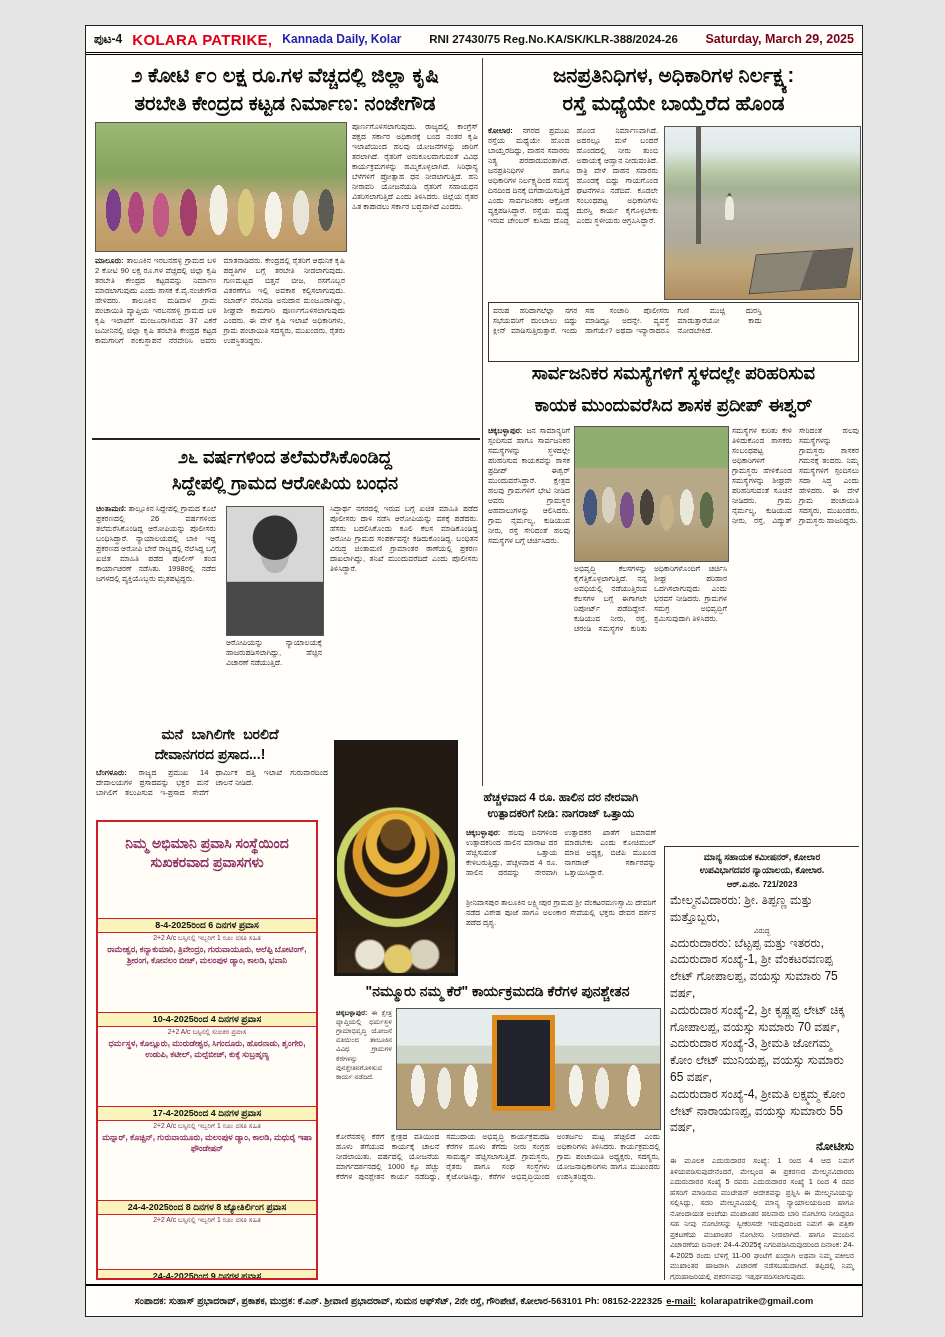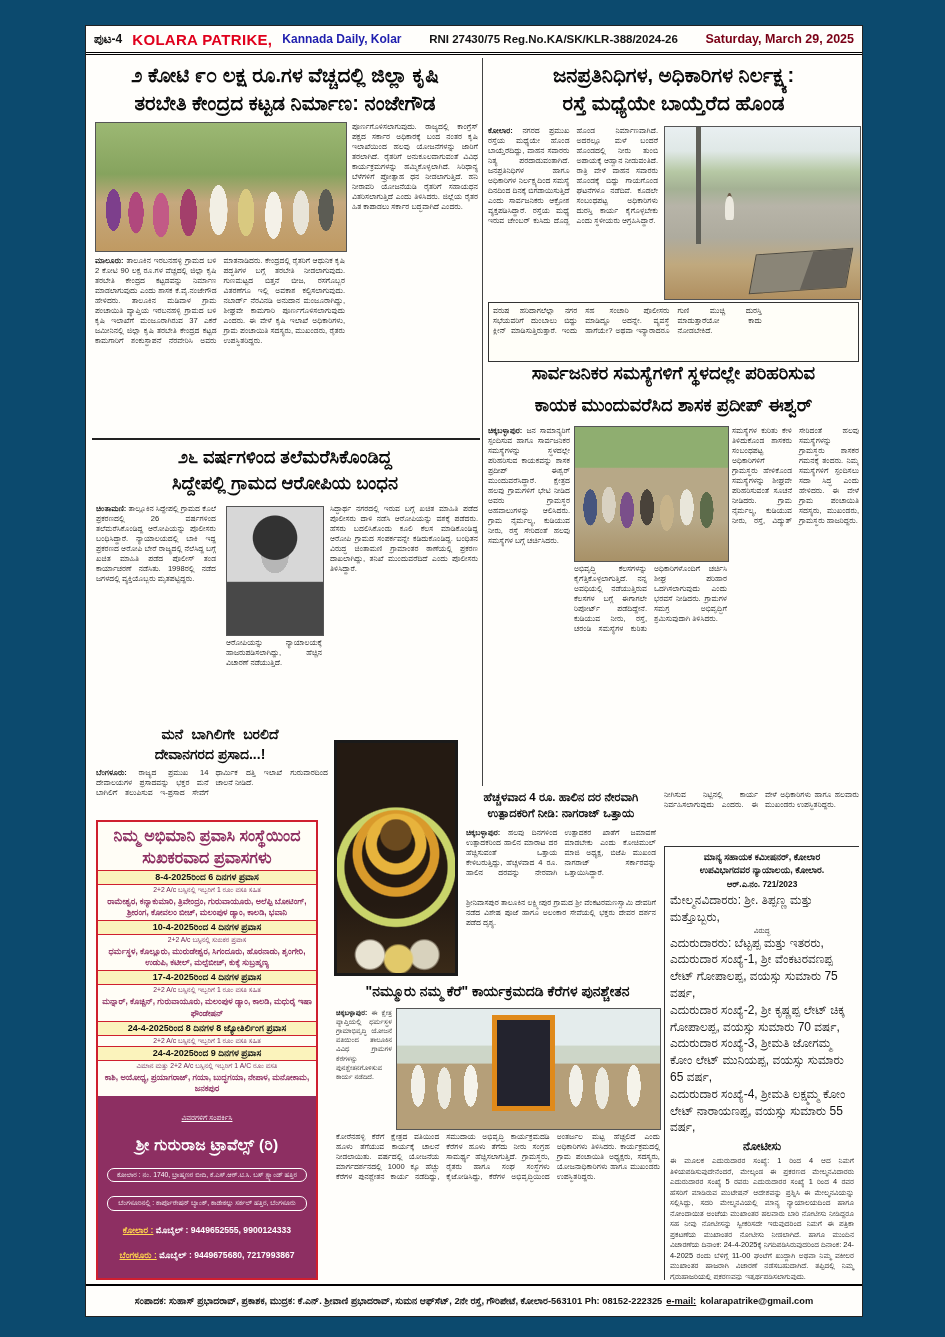--- a/index.html
+++ b/index.html
@@ -1,16 +1,16 @@
 <!DOCTYPE html>
 <html><head>
 <meta charset="utf-8">
 <style>
   html,body{margin:0;padding:0;background:#ffffff;}
-  .stage{position:relative;width:945px;height:1337px;background:#0c4a6e;
+  .stage{position:relative;width:945px;height:1337px;background:#e5e5e5;
          font-family:"Liberation Sans", sans-serif;color:#141414;overflow:hidden;}
   .page-box{position:absolute;left:85px;top:25px;width:776px;height:1290px;
             border:1.5px solid #222;background:#fffefb;}
   .abs{position:absolute;}
   
   .hdr{left:0;top:0;width:776px;height:29px;border-bottom:3px double #000;
        display:flex;align-items:center;gap:10px;padding:0 8px;box-sizing:border-box;}
   .hdr .plabel{font-weight:bold;font-size:12px;}
   .hdr .mast{color:#e0001c;font-weight:bold;font-size:15px;letter-spacing:.3px;}
   .hdr .sub{color:#1f1fae;font-size:12px;font-weight:bold;}
@@ -81,43 +81,43 @@
     radial-gradient(ellipse 10px 30px at 28% 64%, #f5f3ea 0 69%, transparent 70%),
     radial-gradient(ellipse 10px 30px at 68% 64%, #f2f0e8 0 69%, transparent 70%),
     radial-gradient(ellipse 10px 30px at 78% 66%, #eceadf 0 69%, transparent 70%),
     radial-gradient(ellipse 10px 30px at 90% 64%, #f5f3ea 0 69%, transparent 70%),
     linear-gradient(180deg,#e4ecec 0 30%,#cdd6c8 31% 45%,#b59f79 46% 100%);position:absolute;}
   .plaque{position:absolute;left:36%;top:5%;width:24%;height:80%;background:#23232e;
           border:5px solid #e08a1a;box-sizing:border-box;}
   
   .adbox{border:2.5px solid #cf1f2f;background:#fffdf6;display:flex;flex-direction:column;
          box-sizing:border-box;overflow:hidden;}
-  .ad-title{color:#8d2f62;font-weight:bold;font-size:16px;text-align:center;
-            line-height:1.35;padding:3px 4px 2px;}
+  .ad-title{color:#8d2f62;font-weight:bold;font-size:14px;text-align:center;
+            line-height:1.35;padding:12px 4px 2px;}
   .ad-bar{background:#fbf3bc;border-top:1px solid #cf1f2f;border-bottom:1px solid #cf1f2f;
-          font-weight:bold;font-size:9px;text-align:center;color:#111;padding:1px 2px;}
+          font-weight:bold;font-size:9px;text-align:center;color:#111;padding:1px 2px;margin-top:44px;}
   .ad-sub{font-size:6.8px;text-align:center;color:#6a2150;padding:1px 2px;}
   .ad-dest{color:#8d2f62;font-weight:bold;font-size:8.2px;text-align:center;
            line-height:1.35;padding:1px 4px 2px;}
   .ad-contact{background:#8d2f62;color:#fff;flex:1;text-align:center;padding:3px 5px;
               display:flex;flex-direction:column;justify-content:space-evenly;}
   .ad-note{font-size:7.4px;text-decoration:underline;}
   .ad-brand{font-size:15.5px;font-weight:bold;letter-spacing:.3px;}
   .ad-addr{border:1px solid #fff;border-radius:7px;font-size:6.8px;line-height:1.3;
            padding:2px 3px;margin:0 4px;}
   .ad-ph{font-size:8.6px;font-weight:bold;}
   .ad-ph .lbl{color:#ffd54d;text-decoration:underline;}
   
   .notice{border-top:1.5px solid #333;border-left:1px solid #333;box-sizing:border-box;
           padding:4px 5px;overflow:hidden;}
   .nt-court{font-weight:bold;font-size:9px;text-align:center;line-height:1.45;}
   .nt-case{font-weight:bold;font-size:8.4px;text-align:center;margin:2px 0;}
   .nt-line{font-size:12px;line-height:1.4;}
   .nt-vs{font-size:7.4px;text-align:center;}
-  .nt-title{font-weight:bold;font-size:11.5px;text-align:center;
+  .nt-title{font-weight:bold;font-size:11.5px;text-align:right;
             margin:4px 0 3px;}
   .nt-body{font-size:7.4px;line-height:1.42;text-align:justify;}
   .nt-sign{font-weight:bold;font-size:7.6px;text-align:right;line-height:1.45;margin-top:5px;}
   
   .ftr{border-top:2px solid #000;display:flex;align-items:center;justify-content:center;
        gap:4px;font-size:9.3px;font-weight:bold;box-sizing:border-box;}
   .ftr .em{text-decoration:underline;}
   .boxed{border:1px solid #333;box-sizing:border-box;padding:3px 4px;background:#fffef8;}
 </style>
 </head>
@@ -229,21 +229,20 @@
 
     <div class="abs hl hl-lg" style="left:402px;top:336px;width:371px;">ಸಾರ್ವಜನಿಕರ ಸಮಸ್ಯೆಗಳಿಗೆ ಸ್ಥಳದಲ್ಲೇ ಪರಿಹರಿಸುವ</div>
     <div class="abs hl hl-lg" style="left:402px;top:368px;width:371px;">ಕಾಯಕ ಮುಂದುವರೆಸಿದ ಶಾಸಕ ಪ್ರದೀಪ್ ಈಶ್ವರ್</div>
     <div class="abs bt" style="left:402px;top:400px;width:82px;height:356px;">
       <b class="lead">ಚಿಕ್ಕಬಳ್ಳಾಪುರ:</b>
       <span>ಜನ ಸಾಮಾನ್ಯರಿಗೆ ಸ್ಪಂದಿಸುವ ಹಾಗೂ ಸಾರ್ವಜನಿಕರ ಸಮಸ್ಯೆಗಳನ್ನು ಸ್ಥಳದಲ್ಲೇ ಪರಿಹರಿಸುವ ಕಾಯಕವನ್ನು ಶಾಸಕ ಪ್ರದೀಪ್ ಈಶ್ವರ್ ಮುಂದುವರೆಸಿದ್ದಾರೆ. ಕ್ಷೇತ್ರದ ಹಲವು ಗ್ರಾಮಗಳಿಗೆ ಭೇಟಿ ನೀಡಿದ ಅವರು ಗ್ರಾಮಸ್ಥರ ಅಹವಾಲುಗಳನ್ನು ಆಲಿಸಿದರು. ಗ್ರಾಮ ನೈರ್ಮಲ್ಯ, ಕುಡಿಯುವ ನೀರು, ರಸ್ತೆ ಸೇರಿದಂತೆ ಹಲವು ಸಮಸ್ಯೆಗಳ ಬಗ್ಗೆ ಚರ್ಚಿಸಿದರು.</span>
     </div>
     <div class="abs ph ph-crowd" style="left:488px;top:400px;width:153px;height:134px;"></div>
     <div class="abs bt cols2" style="left:488px;top:538px;width:153px;height:218px;">ಅಭಿವೃದ್ಧಿ ಕೆಲಸಗಳನ್ನು ಕೈಗೆತ್ತಿಕೊಳ್ಳಲಾಗುತ್ತಿದೆ. ನನ್ನ ಅವಧಿಯಲ್ಲಿ ನಡೆಯುತ್ತಿರುವ ಕೆಲಸಗಳ ಬಗ್ಗೆ ಈಗಾಗಲೇ ರಿಪೋರ್ಟ್ ಪಡೆದಿದ್ದೇನೆ. ಕುಡಿಯುವ ನೀರು, ರಸ್ತೆ, ಚರಂಡಿ ಸಮಸ್ಯೆಗಳ ಕುರಿತು ಅಧಿಕಾರಿಗಳೊಂದಿಗೆ ಚರ್ಚಿಸಿ ಶೀಘ್ರ ಪರಿಹಾರ ಒದಗಿಸಲಾಗುವುದು ಎಂದು ಭರವಸೆ ನೀಡಿದರು. ಗ್ರಾಮಗಳ ಸಮಗ್ರ ಅಭಿವೃದ್ಧಿಗೆ ಶ್ರಮಿಸುವುದಾಗಿ ತಿಳಿಸಿದರು.</div>
     <div class="abs bt cols2" style="left:646px;top:400px;width:127px;height:356px;">ಸಮಸ್ಯೆಗಳ ಕುರಿತು ಕೇಳಿ ತಿಳಿದುಕೊಂಡ ಶಾಸಕರು ಸಂಬಂಧಪಟ್ಟ ಅಧಿಕಾರಿಗಳಿಗೆ ಗ್ರಾಮಸ್ಥರು ಹೇಳಿಕೊಂಡ ಸಮಸ್ಯೆಗಳನ್ನು ಶೀಘ್ರವೇ ಪರಿಹರಿಸುವಂತೆ ಸೂಚನೆ ನೀಡಿದರು. ಗ್ರಾಮ ನೈರ್ಮಲ್ಯ, ಕುಡಿಯುವ ನೀರು, ರಸ್ತೆ, ವಿದ್ಯುತ್ ಸೇರಿದಂತೆ ಹಲವು ಸಮಸ್ಯೆಗಳನ್ನು ಗ್ರಾಮಸ್ಥರು ಶಾಸಕರ ಗಮನಕ್ಕೆ ತಂದರು. ನಿಮ್ಮ ಸಮಸ್ಯೆಗಳಿಗೆ ಸ್ಪಂದಿಸಲು ಸದಾ ಸಿದ್ಧ ಎಂದು ಹೇಳಿದರು. ಈ ವೇಳೆ ಗ್ರಾಮ ಪಂಚಾಯಿತಿ ಸದಸ್ಯರು, ಮುಖಂಡರು, ಗ್ರಾಮಸ್ಥರು ಹಾಜರಿದ್ದರು.</div>
-    <div class="abs bt cols2" style="left:578px;top:764px;width:195px;height:50px;">ನೀಗಿಸುವ ನಿಟ್ಟಿನಲ್ಲಿ ಕಾರ್ಯ ನಿರ್ವಹಿಸಲಾಗುವುದು ಎಂದರು. ಈ ವೇಳೆ ಅಧಿಕಾರಿಗಳು ಹಾಗೂ ಹಲವಾರು ಮುಖಂಡರು ಉಪಸ್ಥಿತರಿದ್ದರು.</div>
 
     <div class="abs notice" style="left:578px;top:820px;width:195px;height:434px;">
       <div class="nt-court">ಮಾನ್ಯ ಸಹಾಯಕ ಕಮೀಷನರ್, ಕೋಲಾರ</div>
       <div class="nt-court">ಉಪವಿಭಾಗದವರ ನ್ಯಾಯಾಲಯ, ಕೋಲಾರ.</div>
       <div class="nt-case">ಆರ್.ಎ.ನಂ. 721/2023</div>
       <div class="nt-line">ಮೇಲ್ಮನವಿದಾರರು: ಶ್ರೀ. ತಿಪ್ಪಣ್ಣ ಮತ್ತು ಮತ್ತೊಬ್ಬರು,</div>
       <div class="nt-vs">ವಿರುದ್ಧ</div>
       <div class="nt-line">ಎದುರುದಾರರು: ಬೆಟ್ಟಪ್ಪ ಮತ್ತು ಇತರರು,</div>
       <div class="nt-line">ಎದುರುದಾರ ಸಂಖ್ಯೆ-1, ಶ್ರೀ ವೆಂಕಟರವಣಪ್ಪ ಲೇಟ್ ಗೋಪಾಲಪ್ಪ, ವಯಸ್ಸು ಸುಮಾರು 75 ವರ್ಷ,</div>
       <div class="nt-line">ಎದುರುದಾರ ಸಂಖ್ಯೆ-2, ಶ್ರೀ ಕೃಷ್ಣಪ್ಪ ಲೇಟ್ ಚಿಕ್ಕ ಗೋಪಾಲಪ್ಪ, ವಯಸ್ಸು ಸುಮಾರು 70 ವರ್ಷ,</div>

